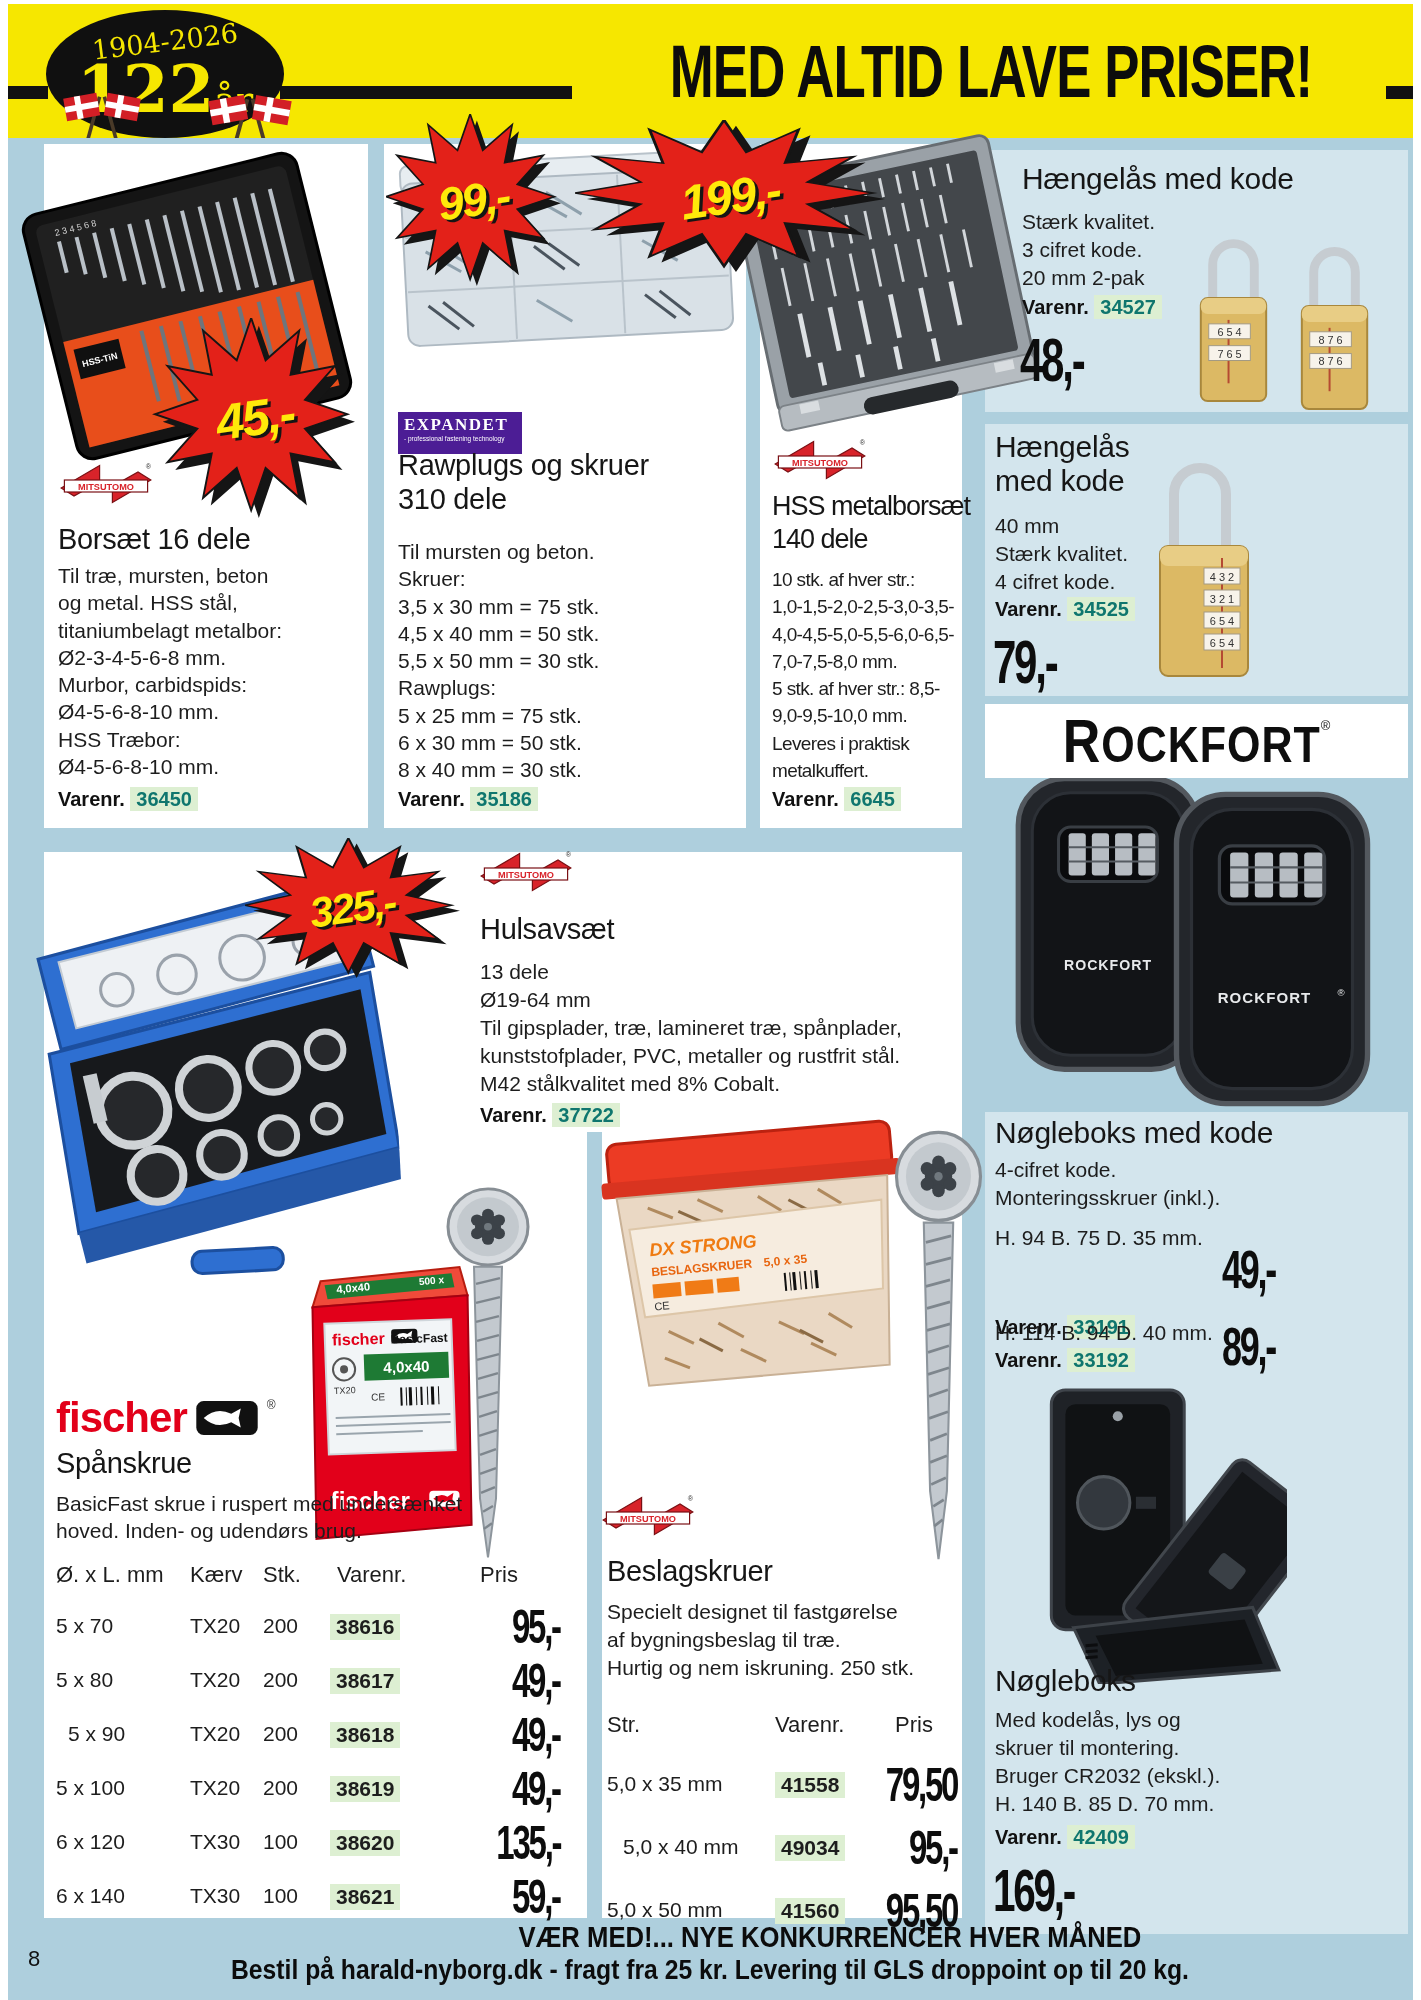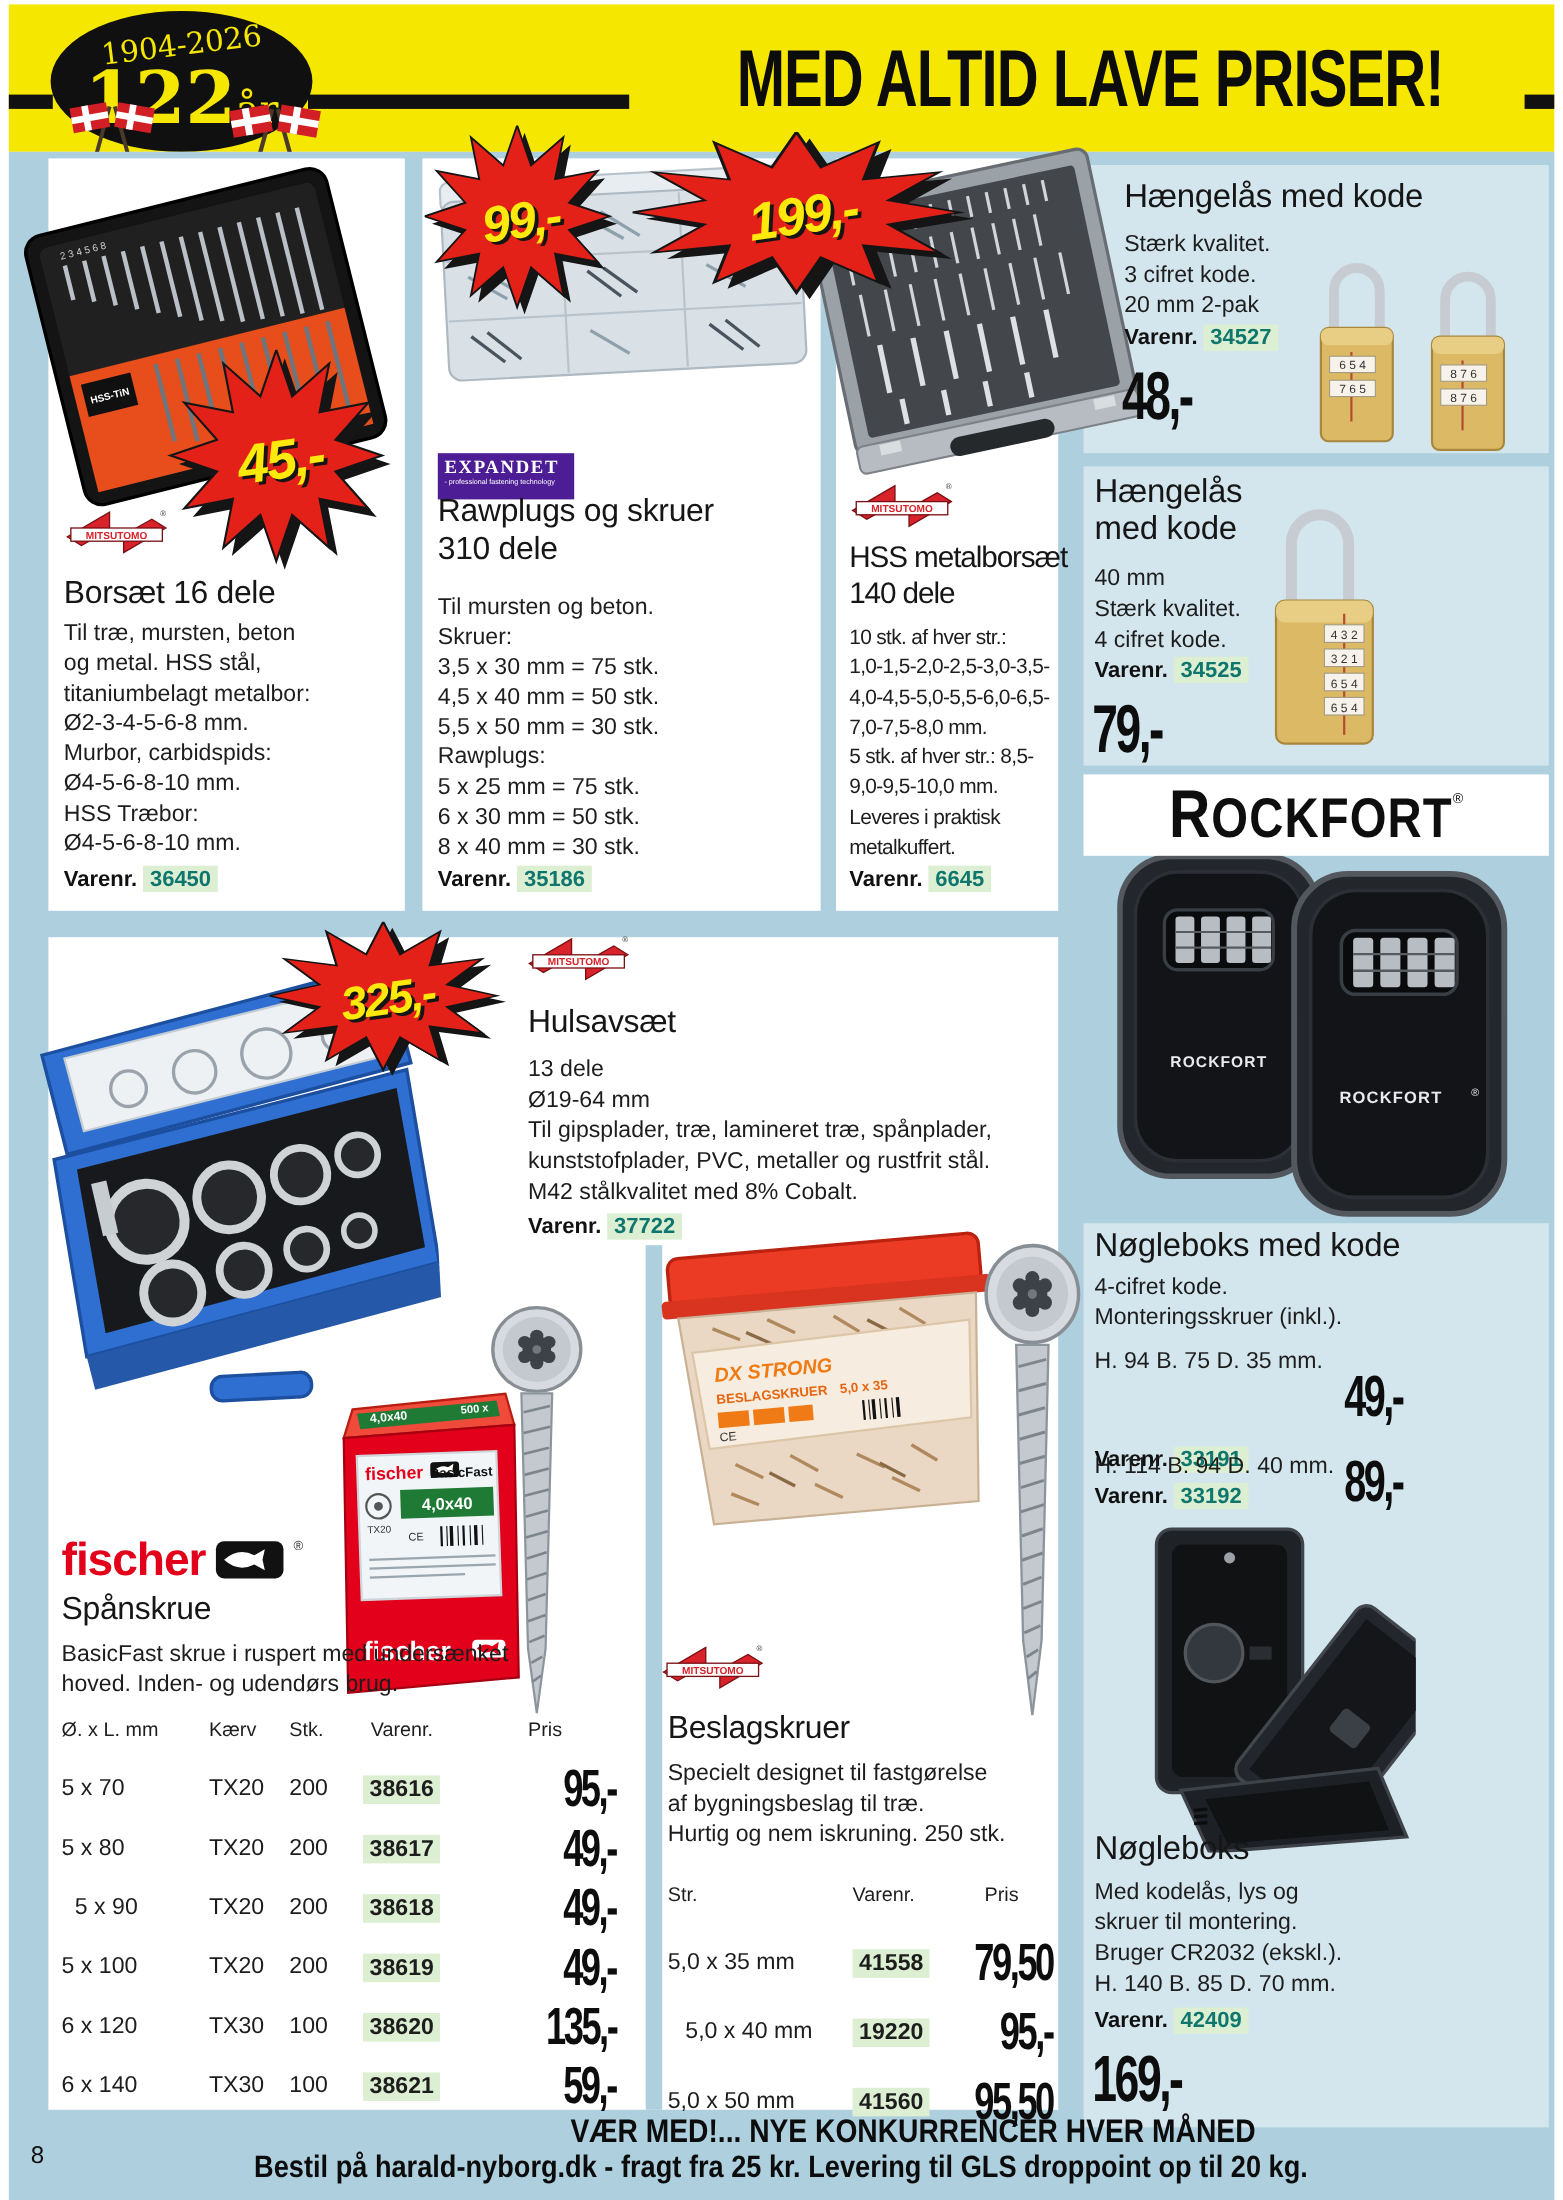--- a/index.html
+++ b/index.html
@@ -45,21 +45,21 @@
   .fl-text{color:#e2001a;font-weight:bold;font-size:42px;letter-spacing:-1px;line-height:40px;}
   .fl-reg{font-size:12px;color:#333;align-self:flex-start;}
   .rockfort-bar{position:absolute;left:985px;top:704px;width:423px;height:74px;background:#fff;
                 display:flex;align-items:center;justify-content:center;}
   .rf-text{font-weight:bold;font-size:43px;color:#0e0e0e;letter-spacing:1px;transform:scale(1,1.18);}
   .rf-text::first-letter{font-size:52px;}
   .rf-reg{font-size:13px;color:#0e0e0e;align-self:flex-start;margin-top:14px;}
   
   .tbl{position:absolute;}
   .tbl .cell{position:absolute;font-size:21px;color:#1d1d1d;white-space:nowrap;}
-  .tbl .hd{font-size:18px;}
+  .tbl .hd{font-size:22px;}
   .tprice{position:absolute;right:0;font-weight:bold;font-size:44px;color:#0d0d0d;letter-spacing:-3px;
           transform:scale(.75,1.08);transform-origin:100% 0;white-space:nowrap;}
   .footer-t{position:absolute;color:#0c0c0c;font-weight:bold;text-align:center;white-space:nowrap;}
   .strip{position:absolute;background:#aecfdd;}
 </style>
 </head>
 <body>
 
 <div class="page">
 
@@ -719,21 +719,21 @@
   <div class="tbl" style="left:607px;top:1712px;width:350px;height:210px;">
     <span class="cell hd" style="left:0;top:0;">Str.</span>
     <span class="cell hd" style="left:168px;top:0;">Varenr.</span>
     <span class="cell hd" style="left:288px;top:0;">Pris</span>
 
     <span class="cell" style="left:0;top:60px;">5,0 x 35 mm</span>
     <span class="cell vnum" style="left:168px;top:60px;font-weight:bold;">41558</span>
     <span class="tprice" style="top:46px;">79,50</span>
 
     <span class="cell" style="left:0;top:123px;margin-left:16px;">5,0 x 40 mm</span>
-    <span class="cell vnum" style="left:168px;top:123px;font-weight:bold;">19220</span>
+    <span class="cell vnum" style="left:168px;top:123px;font-weight:bold;">49034</span>
     <span class="tprice" style="top:109px;">95,-</span>
 
     <span class="cell" style="left:0;top:186px;">5,0 x 50 mm</span>
     <span class="cell vnum" style="left:168px;top:186px;font-weight:bold;">41560</span>
     <span class="tprice" style="top:172px;">95,50</span>
   </div>
 
   <div class="footer-t" style="left:280px;top:1922px;width:1100px;font-size:27px;transform:scale(.95,1.1);">VÆR MED!... NYE KONKURRENCER HVER MÅNED</div>
   <div class="footer-t" style="left:60px;top:1954px;width:1300px;font-size:26px;transform:scale(.95,1.08);">Bestil på harald-nyborg.dk - fragt fra 25 kr. Levering til GLS droppoint op til 20 kg.</div>
   <div class="abs" style="left:28px;top:1946px;font-size:22px;color:#111;">8</div>

